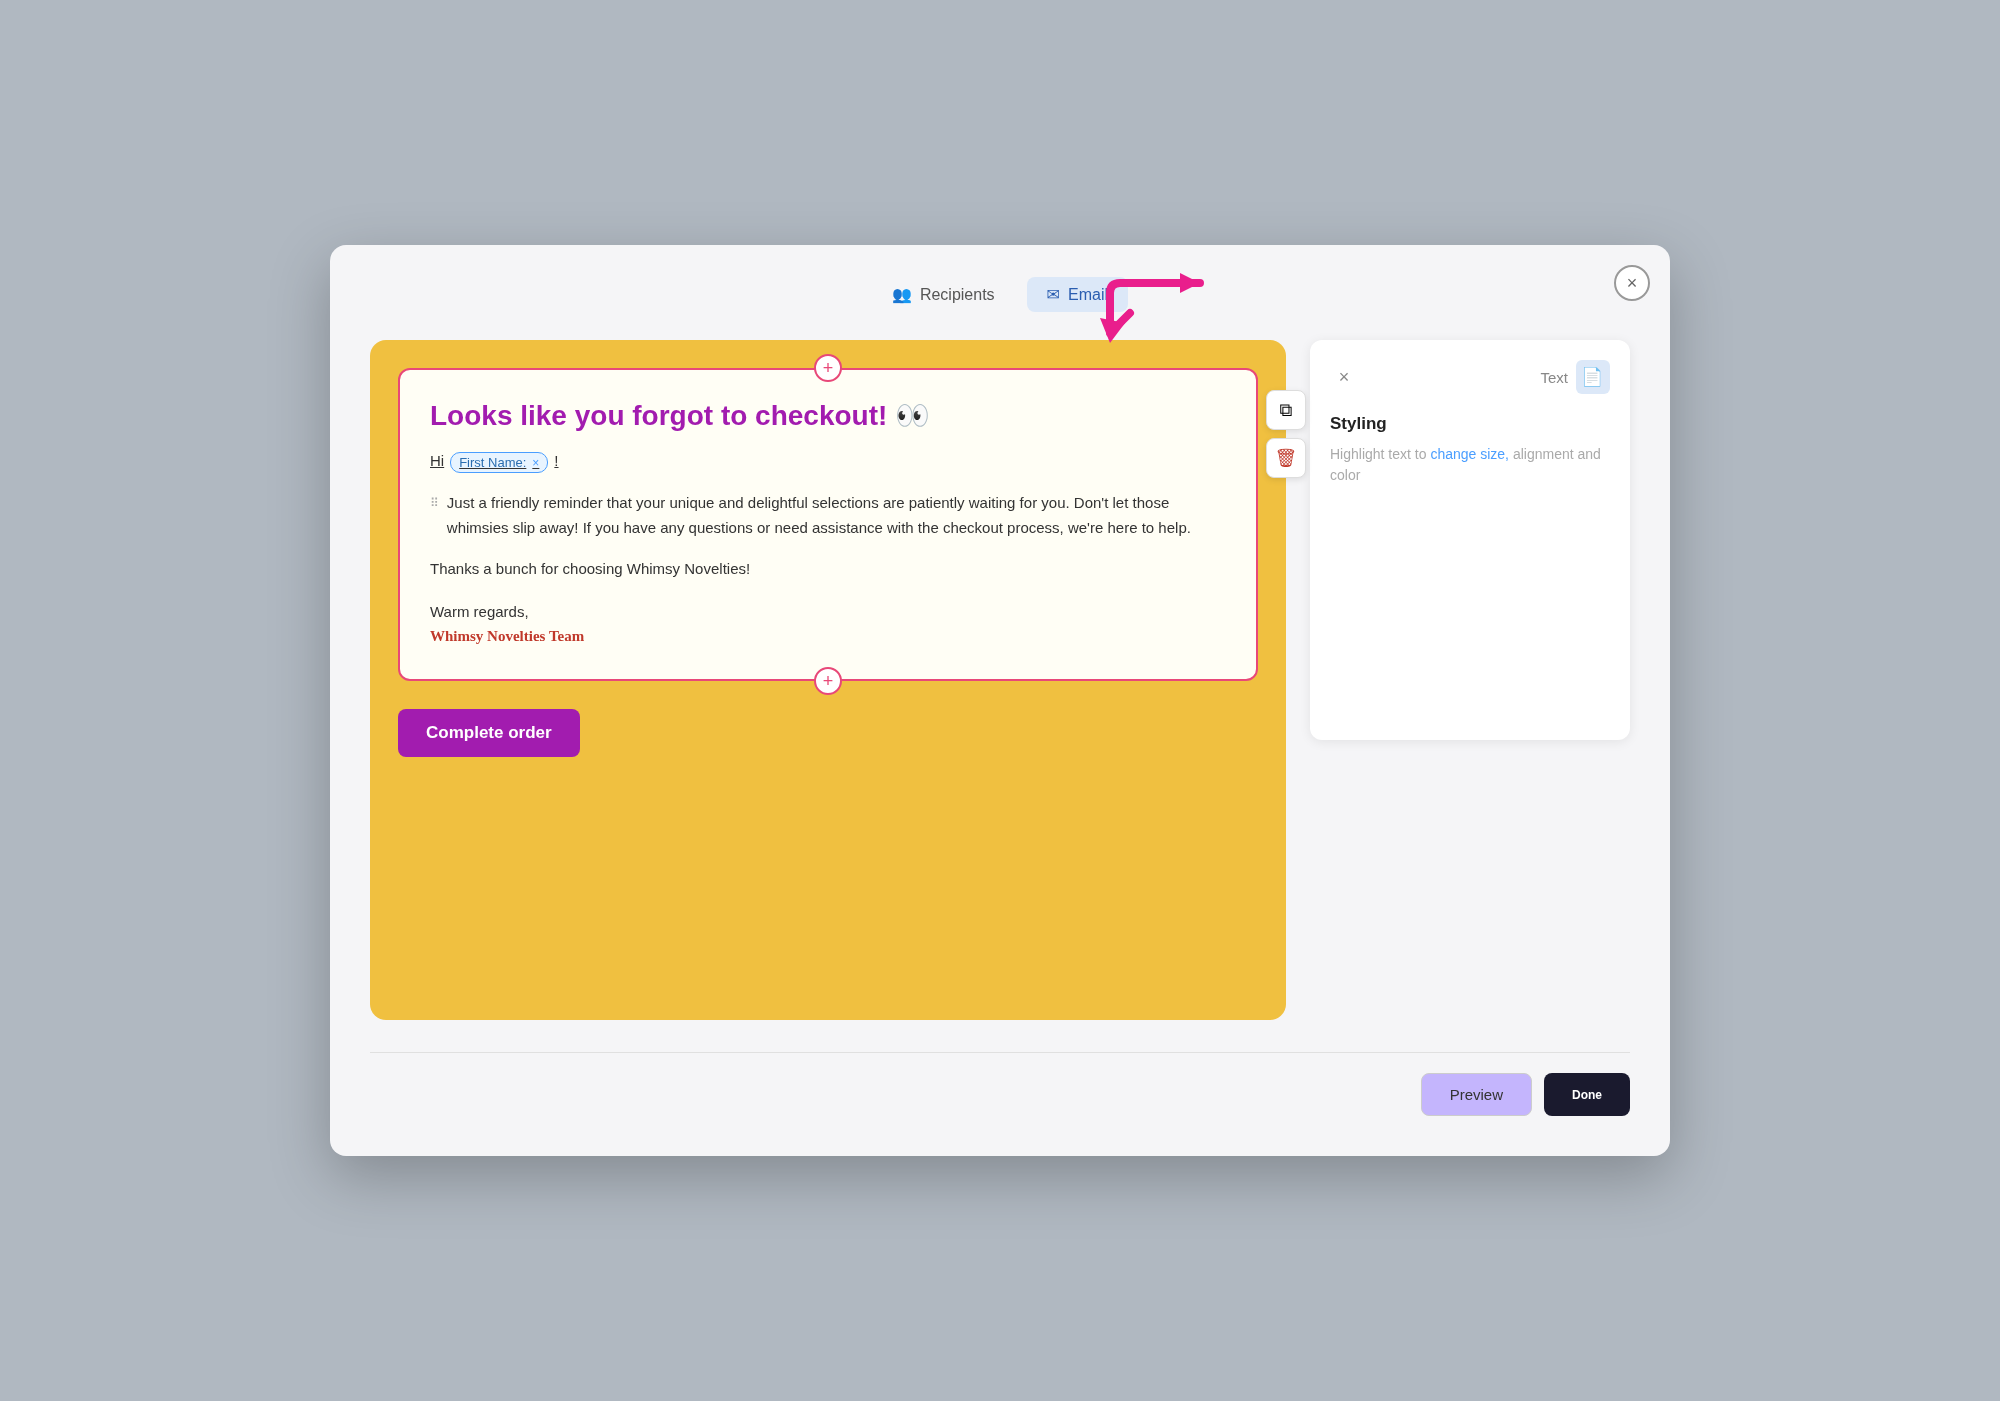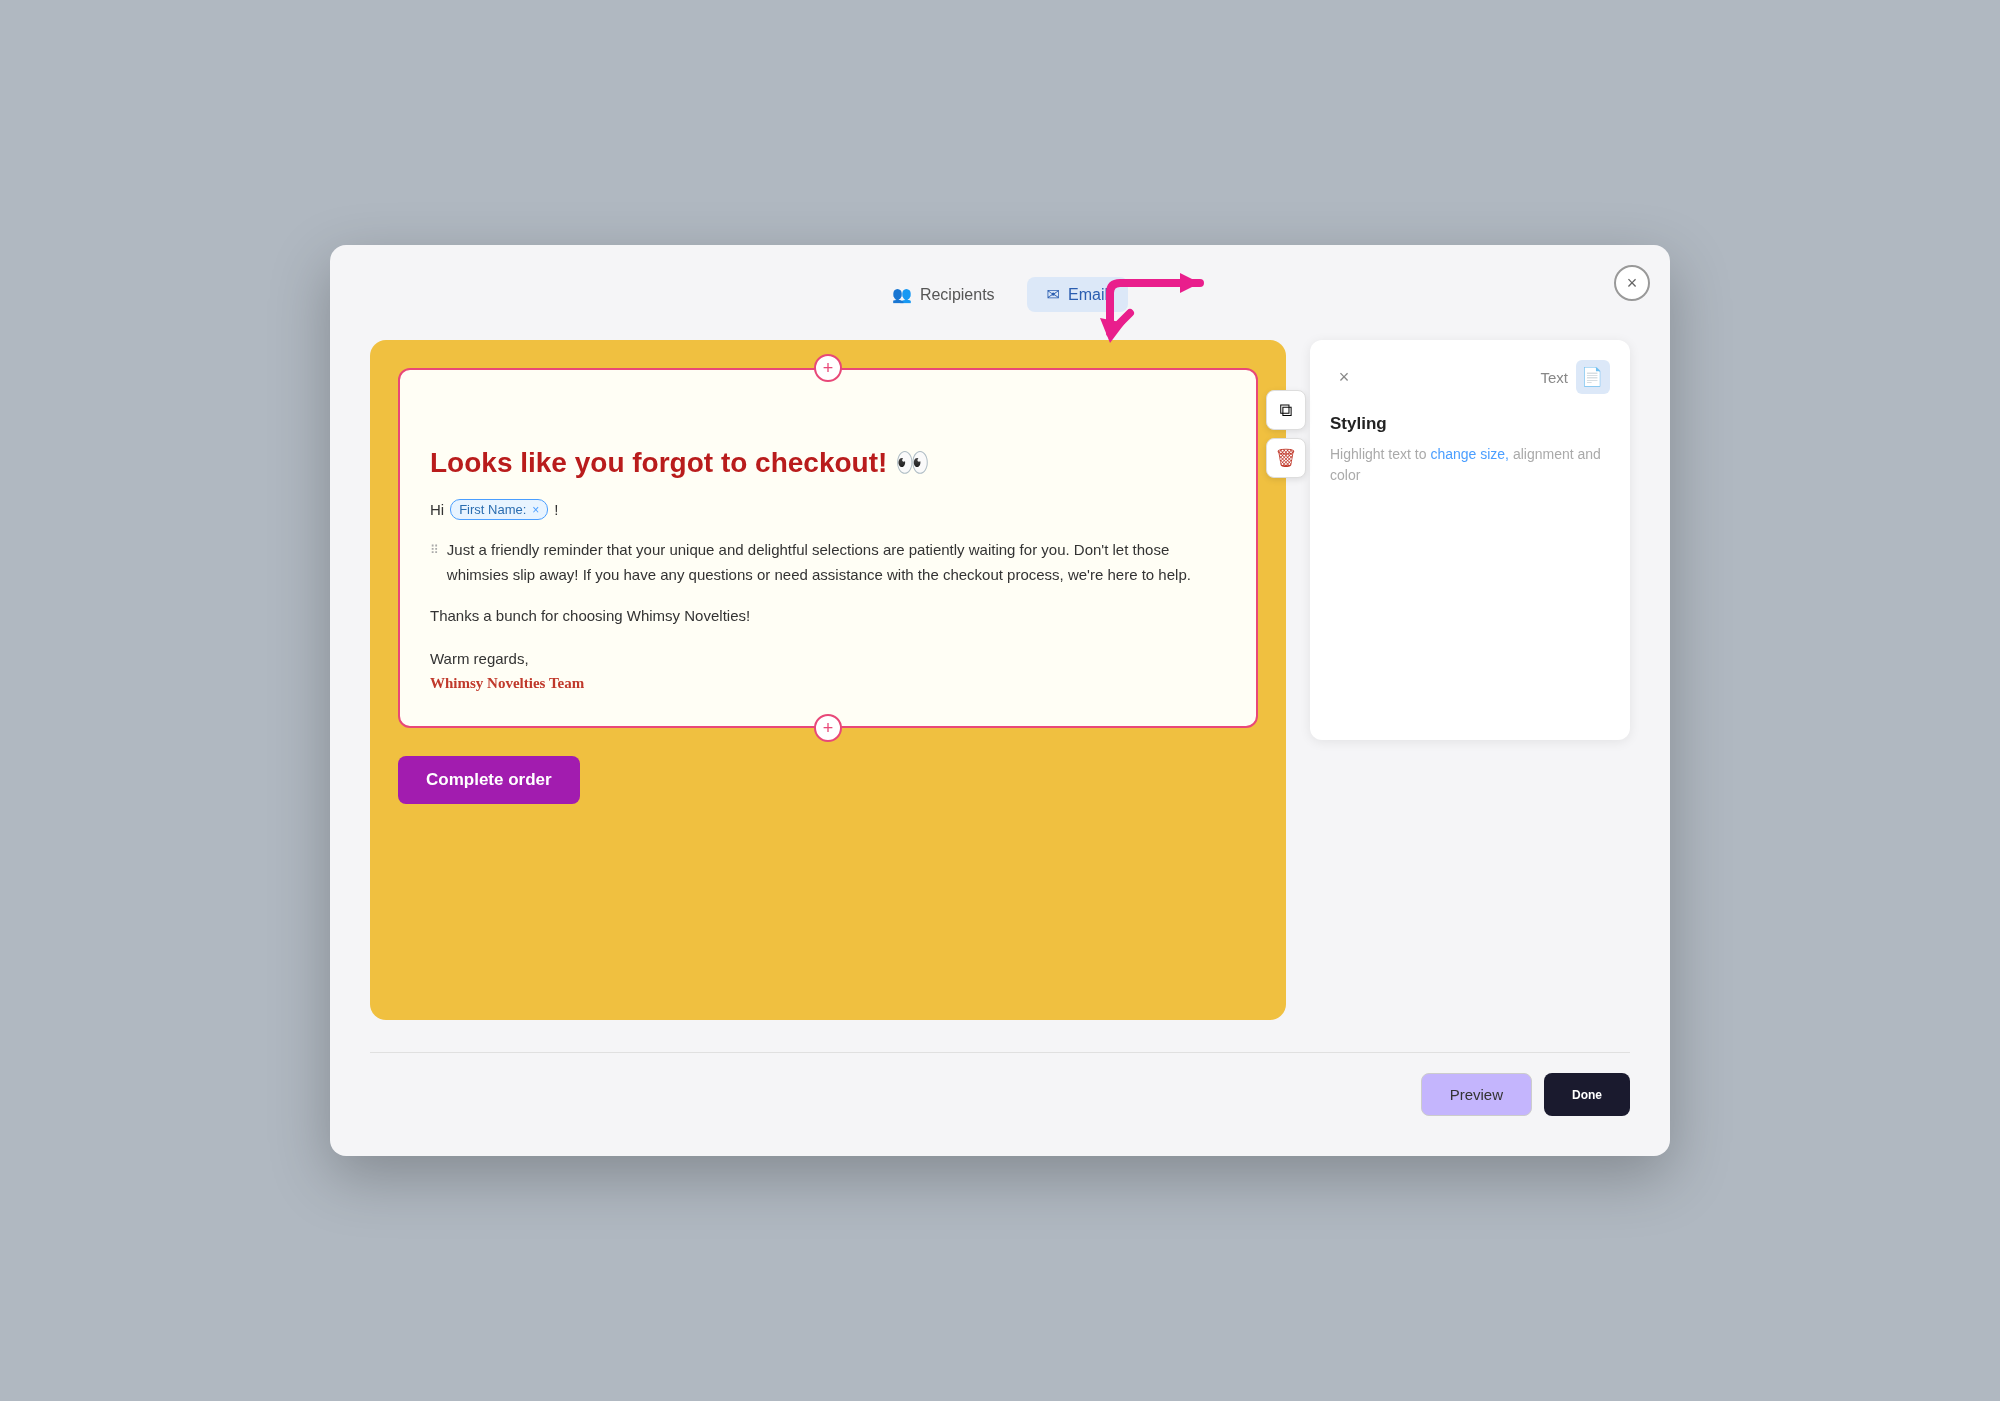--- a/index.html
+++ b/index.html
@@ -151,33 +151,33 @@
       align-items: center;
       justify-content: center;
       cursor: pointer;
       font-size: 18px;
       box-shadow: 0 2px 6px rgba(0,0,0,0.1);
     }
 
     .email-title {
       font-size: 28px;
       font-weight: 700;
-      color: #b91c1c;
+      color: #a21caf;
       margin-bottom: 18px;
       line-height: 1.3;
-      margin-top: 47px;
     }
 
     .greeting-line {
       display: flex;
-      align-items: center;
+      align-items: flex-start;
       gap: 6px;
       margin-bottom: 18px;
       font-size: 15px;
       color: #333;
+      text-decoration: underline;
     }
 
     .first-name-tag {
       display: inline-flex;
       align-items: center;
       gap: 4px;
       background: #e8f4ff;
       border: 1.5px solid #4a9eff;
       border-radius: 10px;
       padding: 2px 8px;

